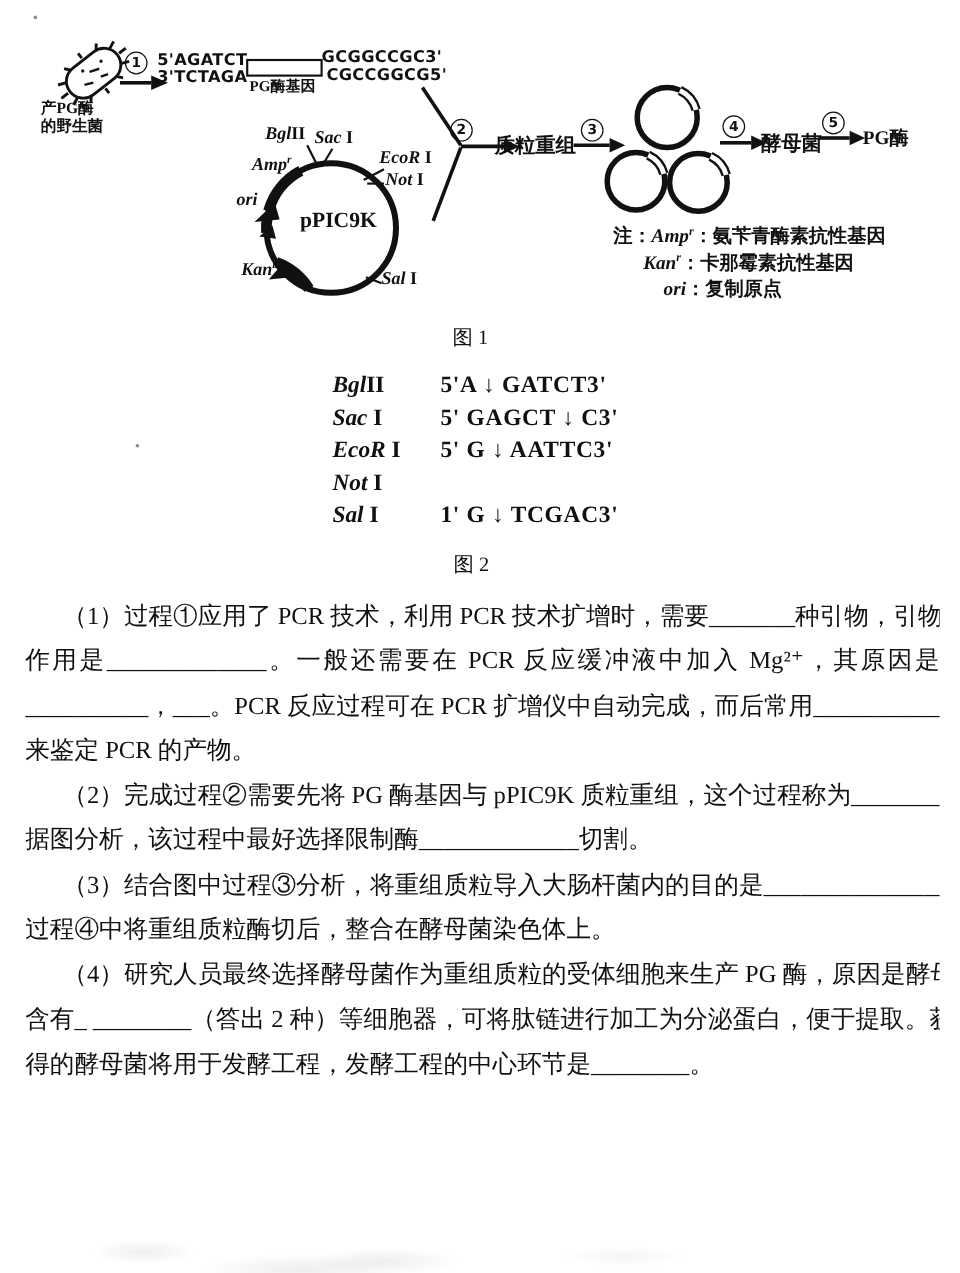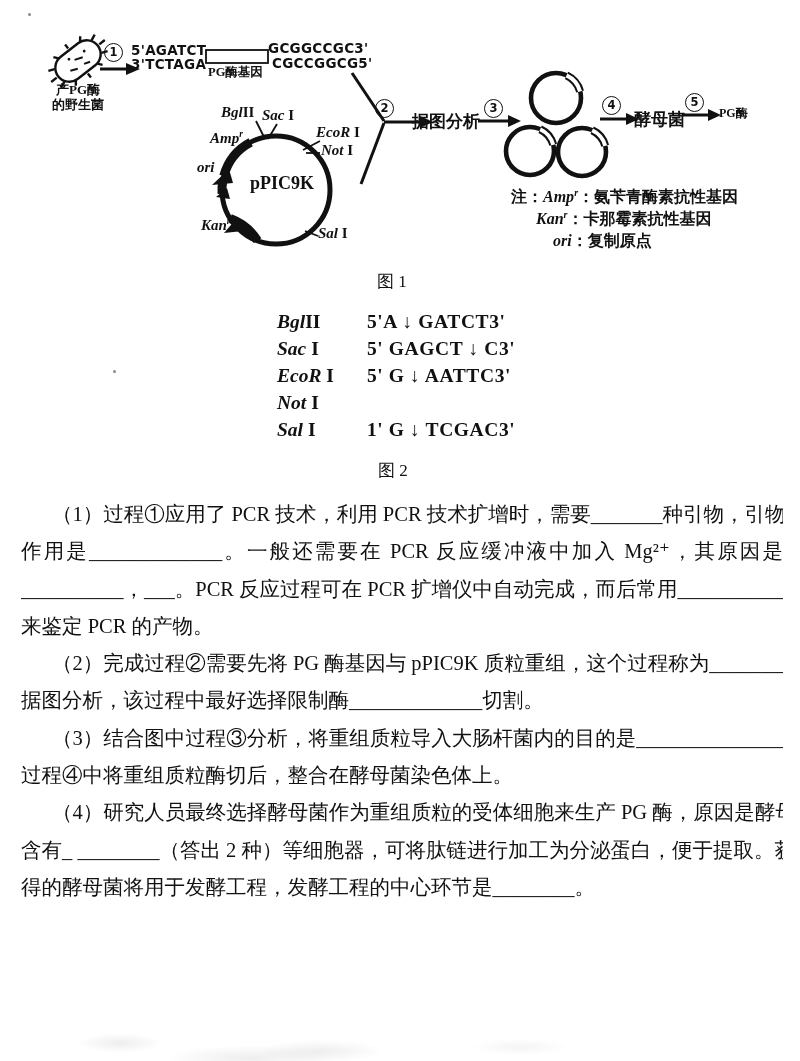--- a/index.html
+++ b/index.html
@@ -2,38 +2,38 @@
 <html><head>
 <meta charset="utf-8">
 <style>
   html,body{margin:0;padding:0;background:#e8e8e8;}
   .page{position:relative;width:800px;height:1061px;background:#ffffff;overflow:hidden;
         font-family:"Liberation Serif","DejaVu Serif",serif;color:#111;}
   .abs{position:absolute;white-space:nowrap;}
 
   
   .fig1-svg{position:absolute;left:0;top:0;}
-  .strain{left:34px;top:82px;width:88px;text-align:center;font-size:13px;font-weight:700;line-height:15px;}
+  .strain{left:34px;top:82px;width:88px;text-align:left;font-size:13px;font-weight:700;line-height:15px;}
   .step{display:flex;align-items:center;justify-content:center;width:17px;height:17px;
         border:1.7px solid #111;border-radius:50%;font-family:"DejaVu Sans",sans-serif;
         font-size:11.5px;font-weight:700;line-height:1;}
   .s1{left:104px;top:43px;} .s2{left:375px;top:99px;} .s3{left:484px;top:99px;}
   .s4{left:602px;top:96px;} .s5{left:685px;top:93px;}
   .dna{font-family:"DejaVu Sans","Liberation Sans",sans-serif;font-weight:700;font-size:13.5px;letter-spacing:.3px;}
   .dtl{left:131px;top:42px;} .dtr{left:268px;top:40px;}
   .dbl{left:131px;top:56px;} .dbr{left:272px;top:55px;}
   .dlabel{left:208px;top:64px;font-size:12.5px;font-weight:700;}
   .site{font-size:15px;font-weight:700;} .site i{font-style:italic;}
   .site sup{font-size:9.5px;font-style:italic;}
   .bgl{left:221px;top:104px;} .sac{left:262px;top:107px;} .ecor{left:316px;top:124px;}
   .noti{left:321px;top:142px;} .sal{left:318px;top:225px;}
   .amp{left:210px;top:129px;} .ori{left:197px;top:159px;} .kan{left:201px;top:216px;}
   .pname{left:250px;top:173px;font-size:18px;font-weight:700;}
   .cnlbl{font-size:17px;font-weight:700;}
-  .ecoli{left:412px;top:110px;} .yeast{left:634px;top:108px;} .product{left:719px;top:105px;font-size:12px;}
+  .ecoli{left:412px;top:110px;} .yeast{left:634px;top:108px;} .product{left:719px;top:105px;font-size:16px;}
   .note{font-size:16px;font-weight:700;} .note i{font-style:italic;font-family:"Liberation Serif",serif;}
   .note sup{font-size:10px;font-style:italic;}
   .n1{left:511px;top:187px;} .n2{left:536px;top:209px;} .n3{left:553px;top:231px;}
   .caption{font-size:17px;} .cap1{left:377px;top:270px;} .cap2{left:378px;top:459px;}
 
   
   .fig2{left:277px;top:309px;}
   .erow{display:flex;height:26.8px;align-items:center;font-size:19.5px;font-weight:700;}
   .ename{width:70px;} .ename i{font-style:italic;}
   .eseq{letter-spacing:.6px;margin-left:20px;}
@@ -169,21 +169,21 @@
   <div class="abs site sac"><i>Sac</i><span> I</span></div>
   <div class="abs site ecor"><i>EcoR</i><span> I</span></div>
   <div class="abs site noti"><i>Not</i><span> I</span></div>
   <div class="abs site sal"><i>Sal</i><span> I</span></div>
 
   <div class="abs site amp"><i>Amp</i><sup>r</sup></div>
   <div class="abs site ori"><i>ori</i></div>
   <div class="abs site kan"><i>Kan</i><sup>r</sup></div>
   <div class="abs pname">pPIC9K</div>
 
-  <div class="abs cnlbl ecoli">据图分析</div>
+  <div class="abs cnlbl ecoli">质粒重组</div>
   <div class="abs cnlbl yeast">酵母菌</div>
   <div class="abs cnlbl product">PG酶</div>
 
   <div class="abs note n2"><i>Kan</i><sup>r</sup><span>：卡那霉素抗性基因</span></div>
   <div class="abs note n1"><span>注：</span><i>Amp</i><sup>r</sup><span>：氨苄青酶素抗性基因</span></div>
   <div class="abs note n3"><i>ori</i><span>：复制原点</span></div>
 
   <div class="abs caption cap1">图 1</div>
 
   <div class="abs fig2">

